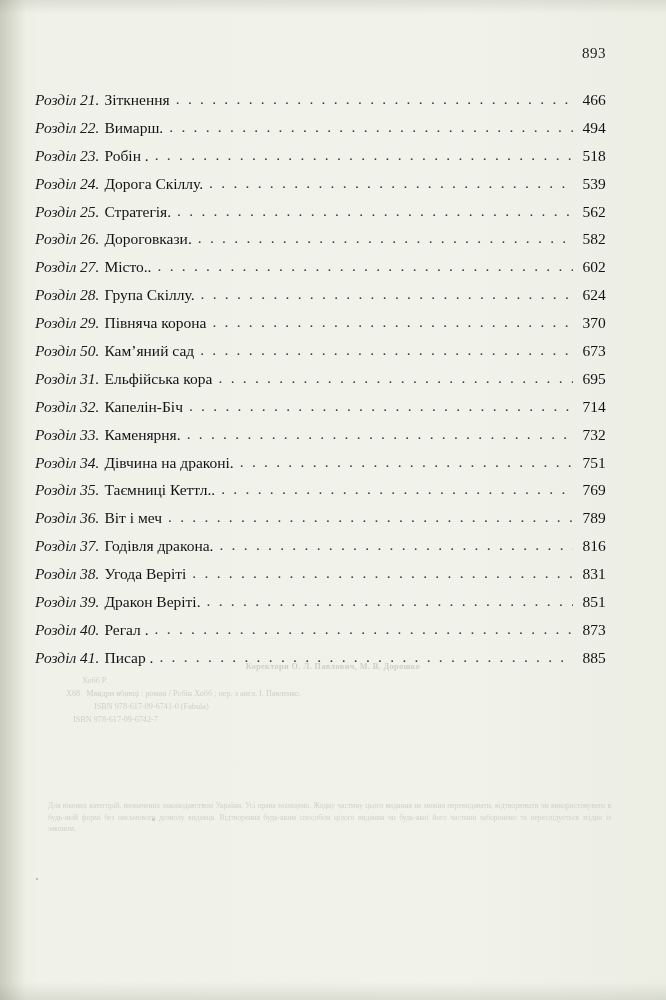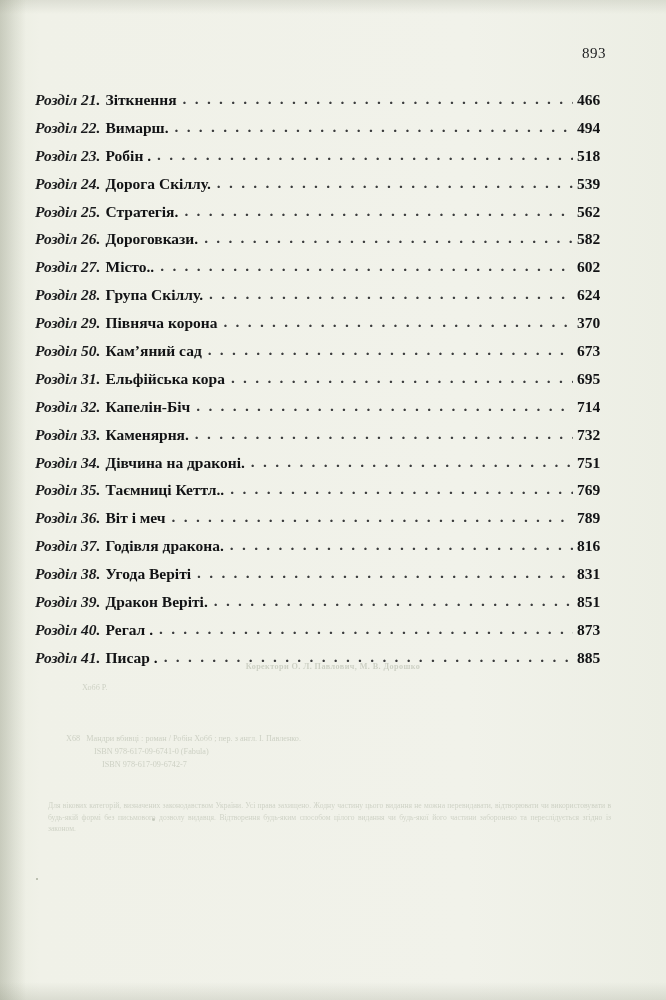--- a/index.html
+++ b/index.html
@@ -35,21 +35,20 @@
     left: 35px;
     right: 55px;
   }
   .toc-row {
     display: flex;
     align-items: baseline;
     font-size: 15.5px;
     line-height: 1;
     margin-bottom: 12.4px;
     white-space: nowrap;
-    font-weight: bold;
   }
   .chap-label {
     font-style: italic;
     color: #1a1b1d;
     padding-right: 5px;
   }
   .chap-title {
     color: #121315;
     padding-right: 6px;
   }
@@ -60,21 +59,21 @@
     color: #3a3b3c;
     font-size: 15.5px;
     letter-spacing: 2.2px;
     transform: translateY(-1px);
   }
   .page-num {
     padding-left: 4px;
     color: #121315;
     font-variant-numeric: tabular-nums;
     min-width: 34px;
-    text-align: left;
+    text-align: center;
   }
 
   
   .bleed {
     position: absolute;
     left: 48px;
     right: 48px;
     top: 660px;
     color: #aab0a0;
     opacity: 0.5;
@@ -277,24 +276,24 @@
       <div class="toc-row">
         <span class="chap-label">Розділ 41.</span>
         <span class="chap-title">Писар .</span>
         <span class="leader">. . . . . . . . . . . . . . . . . . . . . . . . . . . . . . . . . . . . . . . . . . . . . . . . . . . . . . . . . . . . . . . . . . . . . . . . . . . . . . . . . . . . . . . . . . </span>
         <span class="page-num">885</span>
       </div>
     </div>
 
   <div class="bleed">
     <span class="b-line" style="letter-spacing:.4px;font-weight:bold;">Коректори О. Л. Павлович, М. В. Дорошко</span>
-    <span class="b-line b-left" style="margin-left:34px; margin-top:8px;">Хобб Р.</span>
-    <span class="b-line b-left" style="margin-left:18px;margin-top:38px;">Х68 &nbsp; Мандри вбивці : роман / Робін Хобб ; пер. з англ. І. Павленко.</span>
+    <span class="b-line b-left" style="margin-left:34px; margin-top:1px;">Хобб Р.</span>
+    <span class="b-line b-left" style="margin-left:18px;">Х68 &nbsp; Мандри вбивці : роман / Робін Хобб ; пер. з англ. І. Павленко.</span>
     <span class="b-line b-left" style="margin-left:46px;">ISBN 978-617-09-6741-0 (Fabula)</span>
-    <span class="b-line b-left" style="margin-left:54px;">ISBN 978-617-09-6742-7</span>
+    <span class="b-line b-left" style="margin-left:25px;">ISBN 978-617-09-6742-7</span>
   </div>
 
   <div class="bleed-block2">
     Для вікових категорій, визначених законодавством України. Усі права захищено.
     Жодну частину цього видання не можна перевидавати, відтворювати чи використовувати
     в будь-якій формі без письмового дозволу видавця. Відтворення будь-яким способом
     цілого видання чи будь-якої його частини заборонено та переслідується згідно із законом.
   </div>
 
   <div class="spot"></div>

